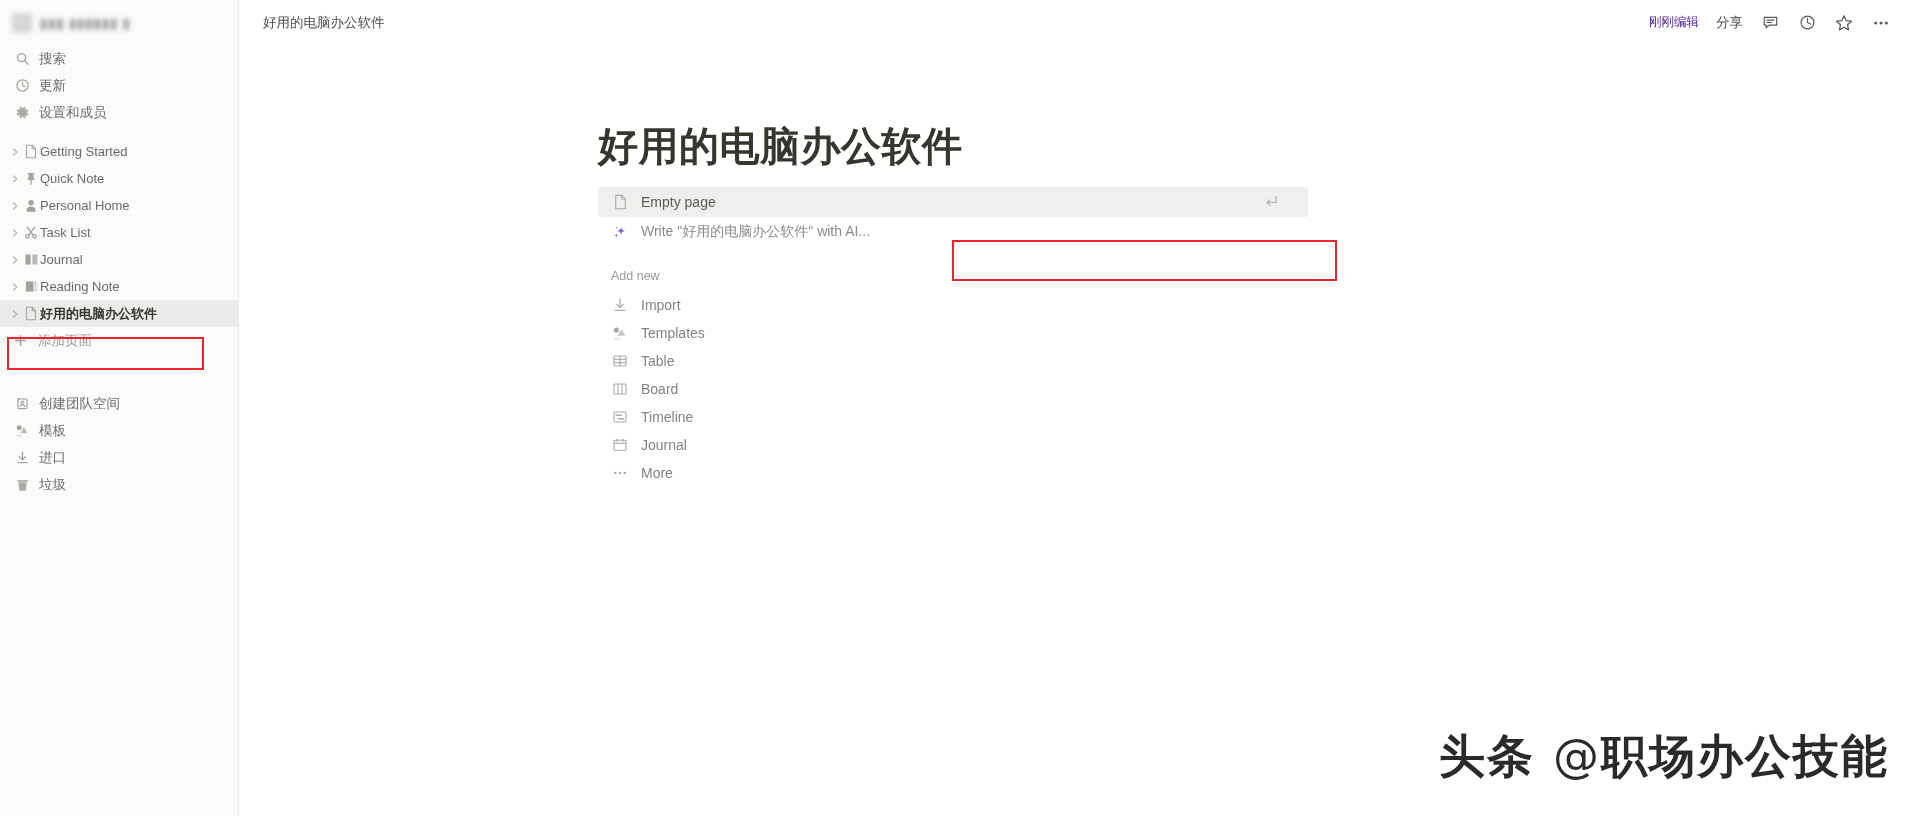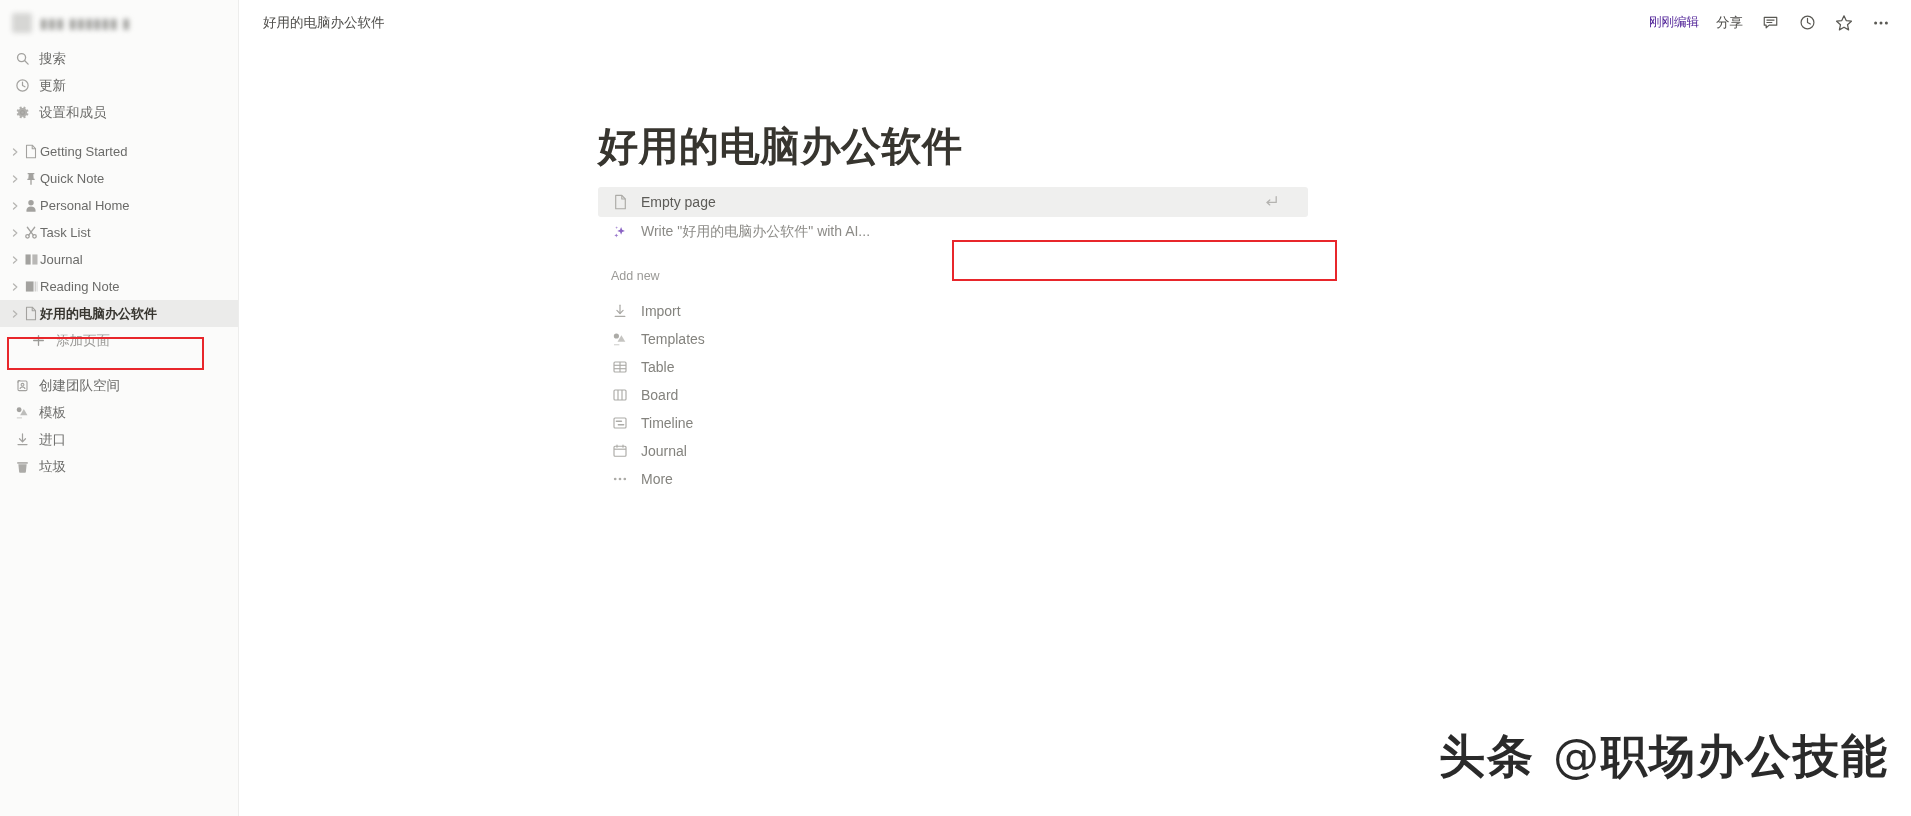--- a/index.html
+++ b/index.html
@@ -79,23 +79,22 @@
   .add-page-row {
     height: 27px;
     display: flex;
     align-items: center;
     padding-left: 12px;
     gap: 10px;
     color: #9b9a97;
     font-size: 13.5px;
     cursor: pointer;
     position: relative;
-    margin-left: 18px;
-  }
-  .bottom-group { margin-top: 18px; }
+  }
+  .bottom-group { margin-top: 36px; }
 
   
   .anno {
     position: absolute;
     border: 2.5px solid #e8262b;
     pointer-events: none;
     z-index: 40;
   }
   #anno-add-page { left: 7px; top: 337px; width: 197px; height: 33px; }
   #anno-ai { left: 713px; top: 240px; width: 385px; height: 41px; }
@@ -143,21 +142,21 @@
   .menu-row .spacer { flex: 1 1 auto; }
   .menu-row .enter { color: #b4b3b0; }
   .menu-row.ai .mic { color: #8a63c4; }
   .menu-row.ai { color: #8c8b87; }
 
   .section-label {
     font-size: 12.5px;
     color: #9b9a97;
     padding: 0 0 0 13px;
     margin-top: 19px;
-    margin-bottom: 11px;
+    margin-bottom: 5px;
     height: 20px;
     display: flex;
     align-items: center;
   }
   .add-list .menu-row { height: 28px; }
 
   
   .watermark {
     position: absolute;
     right: 22px;

